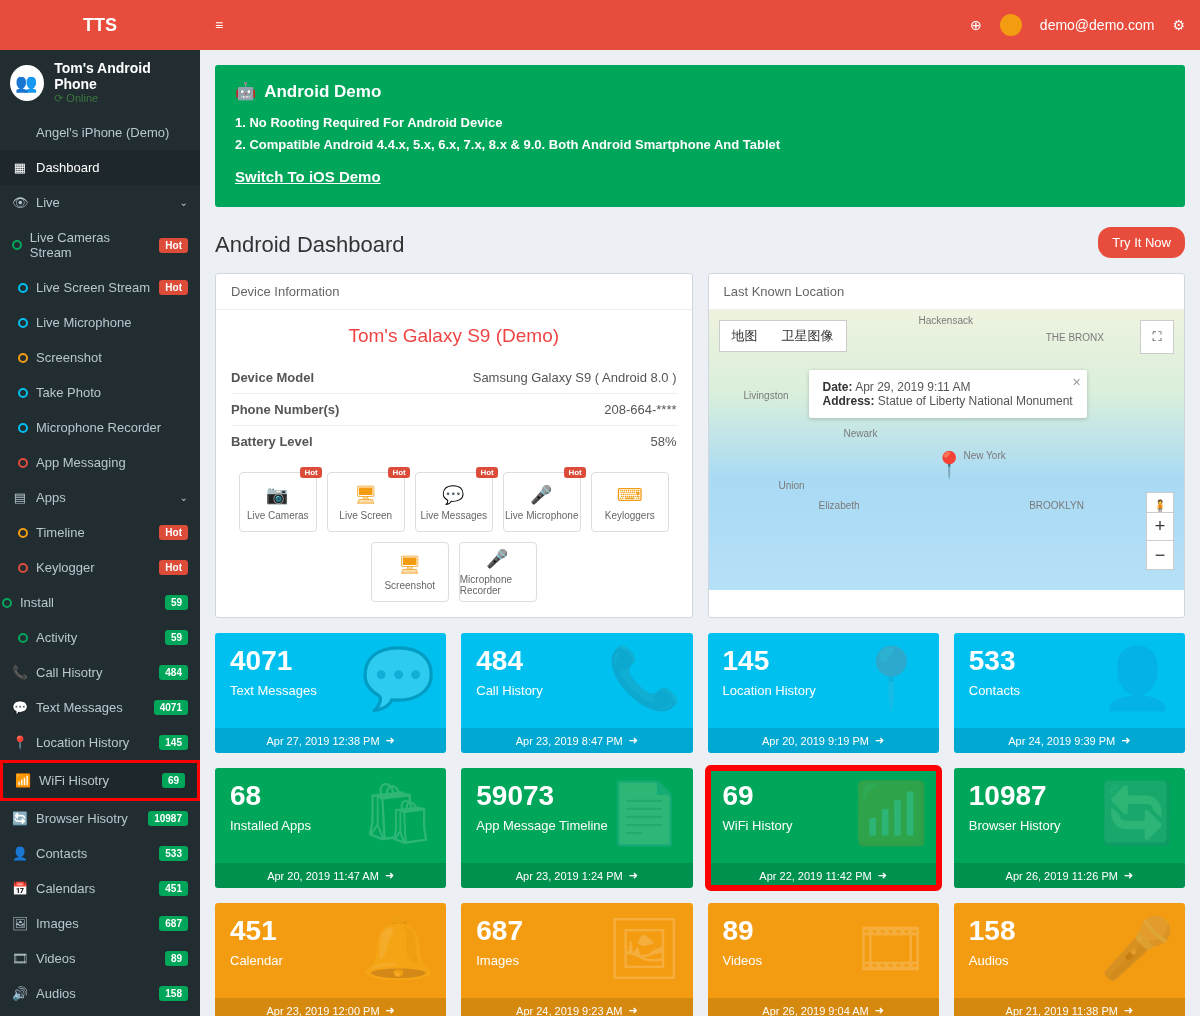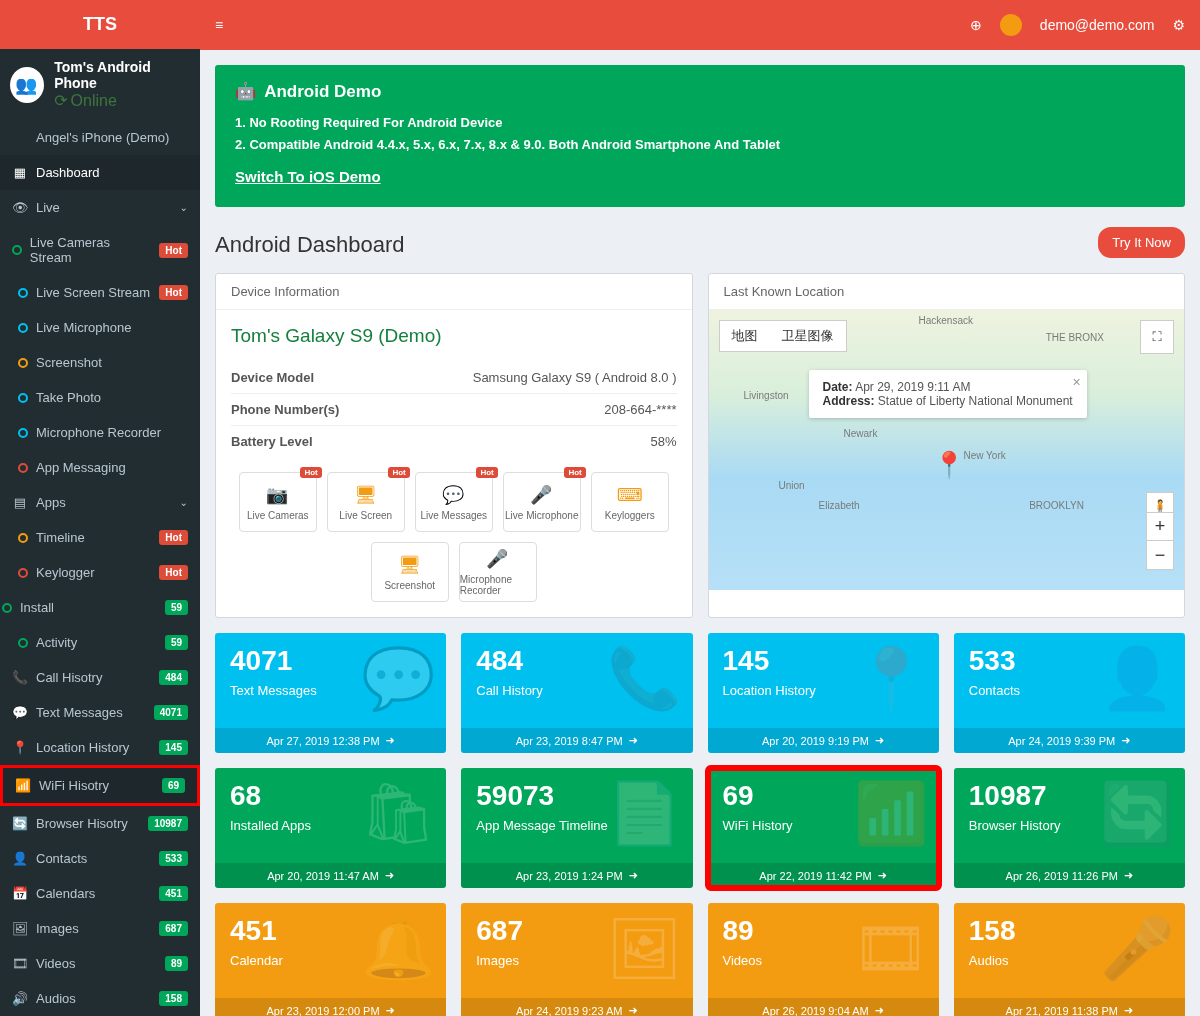--- a/index.html
+++ b/index.html
@@ -3,21 +3,21 @@
 <meta charset="utf-8">
 <style>
 *{box-sizing:border-box;margin:0;padding:0;font-family:"Helvetica Neue",Arial,sans-serif}
 body{background:#ECF0F5;color:#333;font-size:14px}
 .app{display:flex;width:1200px;height:1016px;overflow:hidden;position:relative}
 .sidebar{width:200px;background:#222d32;color:#b8c7ce;display:flex;flex-direction:column;flex-shrink:0}
 .logo{background:#E74C3C;height:50px;display:flex;align-items:center;justify-content:center;color:#fff;font-weight:bold;font-size:18px}
 .profile{display:flex;align-items:center;padding:10px;gap:10px}
 .avatar{width:36px;height:36px;border-radius:50%;background:#fff;display:flex;align-items:center;justify-content:center;color:#E79E3C;font-size:18px}
 .profile .name{color:#fff;font-size:14px;font-weight:bold}
-.profile .status{color:#3c763d;font-size:16px}
+.profile .status{color:#3c763d;font-size:11px}
 .status .dot{color:#3c763d;margin-right:3px}
 .menu{list-style:none}
 .menu li{padding:10px 12px;display:flex;align-items:center;gap:8px;cursor:pointer;font-size:13px;position:relative;color:#b8c7ce}
 .menu li .mi{width:16px;text-align:center;display:inline-block}
 .menu li .badge{margin-left:auto;font-size:10px;padding:2px 6px;border-radius:3px;color:#fff;font-weight:bold}
 .b-hot{background:#dd4b39}
 .b-green{background:#00a65a}
 .menu li .chev{margin-left:auto;font-size:10px}
 .circle{width:10px;height:10px;border-radius:50%;display:inline-block;border:2px solid}
 .c-green{border-color:#00a65a}.c-blue{border-color:#00c0ef}.c-orange{border-color:#f39c12}.c-red{border-color:#dd4b39}
@@ -32,21 +32,21 @@
 .banner h3{font-size:17px;margin-bottom:10px;display:flex;align-items:center;gap:8px;font-weight:bold}
 .banner ol{margin-left:0;list-style-position:inside;font-size:13px;font-weight:bold;line-height:1.7}
 .banner a{color:#fff;font-weight:bold;display:inline-block;margin-top:12px;font-size:15px}
 .page-head{display:flex;align-items:flex-end;margin-bottom:15px}
 .page-head h1{font-size:22px;font-weight:500;color:#333}
 .btn-try{margin-left:auto;background:#E74C3C;color:#fff;border:none;padding:8px 14px;border-radius:13px;cursor:pointer;font-size:13px}
 .panels{display:flex;gap:15px;margin-bottom:15px}
 .panel{background:#fff;border:1px solid #d2d6de;border-radius:3px;flex:1;min-width:0}
 .panel-hd{padding:10px 15px;border-bottom:1px solid #eee;color:#666;font-size:13px}
 .panel-bd{padding:15px}
-.dev-title{color:#15803d;font-size:19px;margin-bottom:15px}
+.dev-title{text-align:center;color:#ef4444;font-size:19px;margin-bottom:15px}
 .kv{display:flex;justify-content:space-between;padding:8px 0;border-bottom:1px solid #eee;font-size:13px;color:#555}
 .kv:last-of-type{border-bottom:none}
 .kv .k{font-weight:bold}
 .tool-row{display:flex;flex-wrap:wrap;gap:10px;justify-content:center;margin-top:15px}
 .tool{border:1px solid #ddd;border-radius:4px;width:78px;height:60px;display:flex;flex-direction:column;align-items:center;justify-content:center;gap:4px;position:relative;cursor:pointer}
 .tool .ic{color:#f39c12;font-size:18px}
 .tool .tl{font-size:10px;color:#666}
 .tool .hb{position:absolute;top:-6px;right:-6px;background:#dd4b39;color:#fff;font-size:8px;padding:1px 4px;border-radius:3px;font-weight:bold}
 .map{height:280px;position:relative;background:linear-gradient(180deg,#eef3df 0%,#d9efdb 30%,#a9daf4 60%,#b6e0f7 100%);overflow:hidden}
 .map-ctrl{position:absolute;background:#fff;border:1px solid #ccc;font-size:13px}

